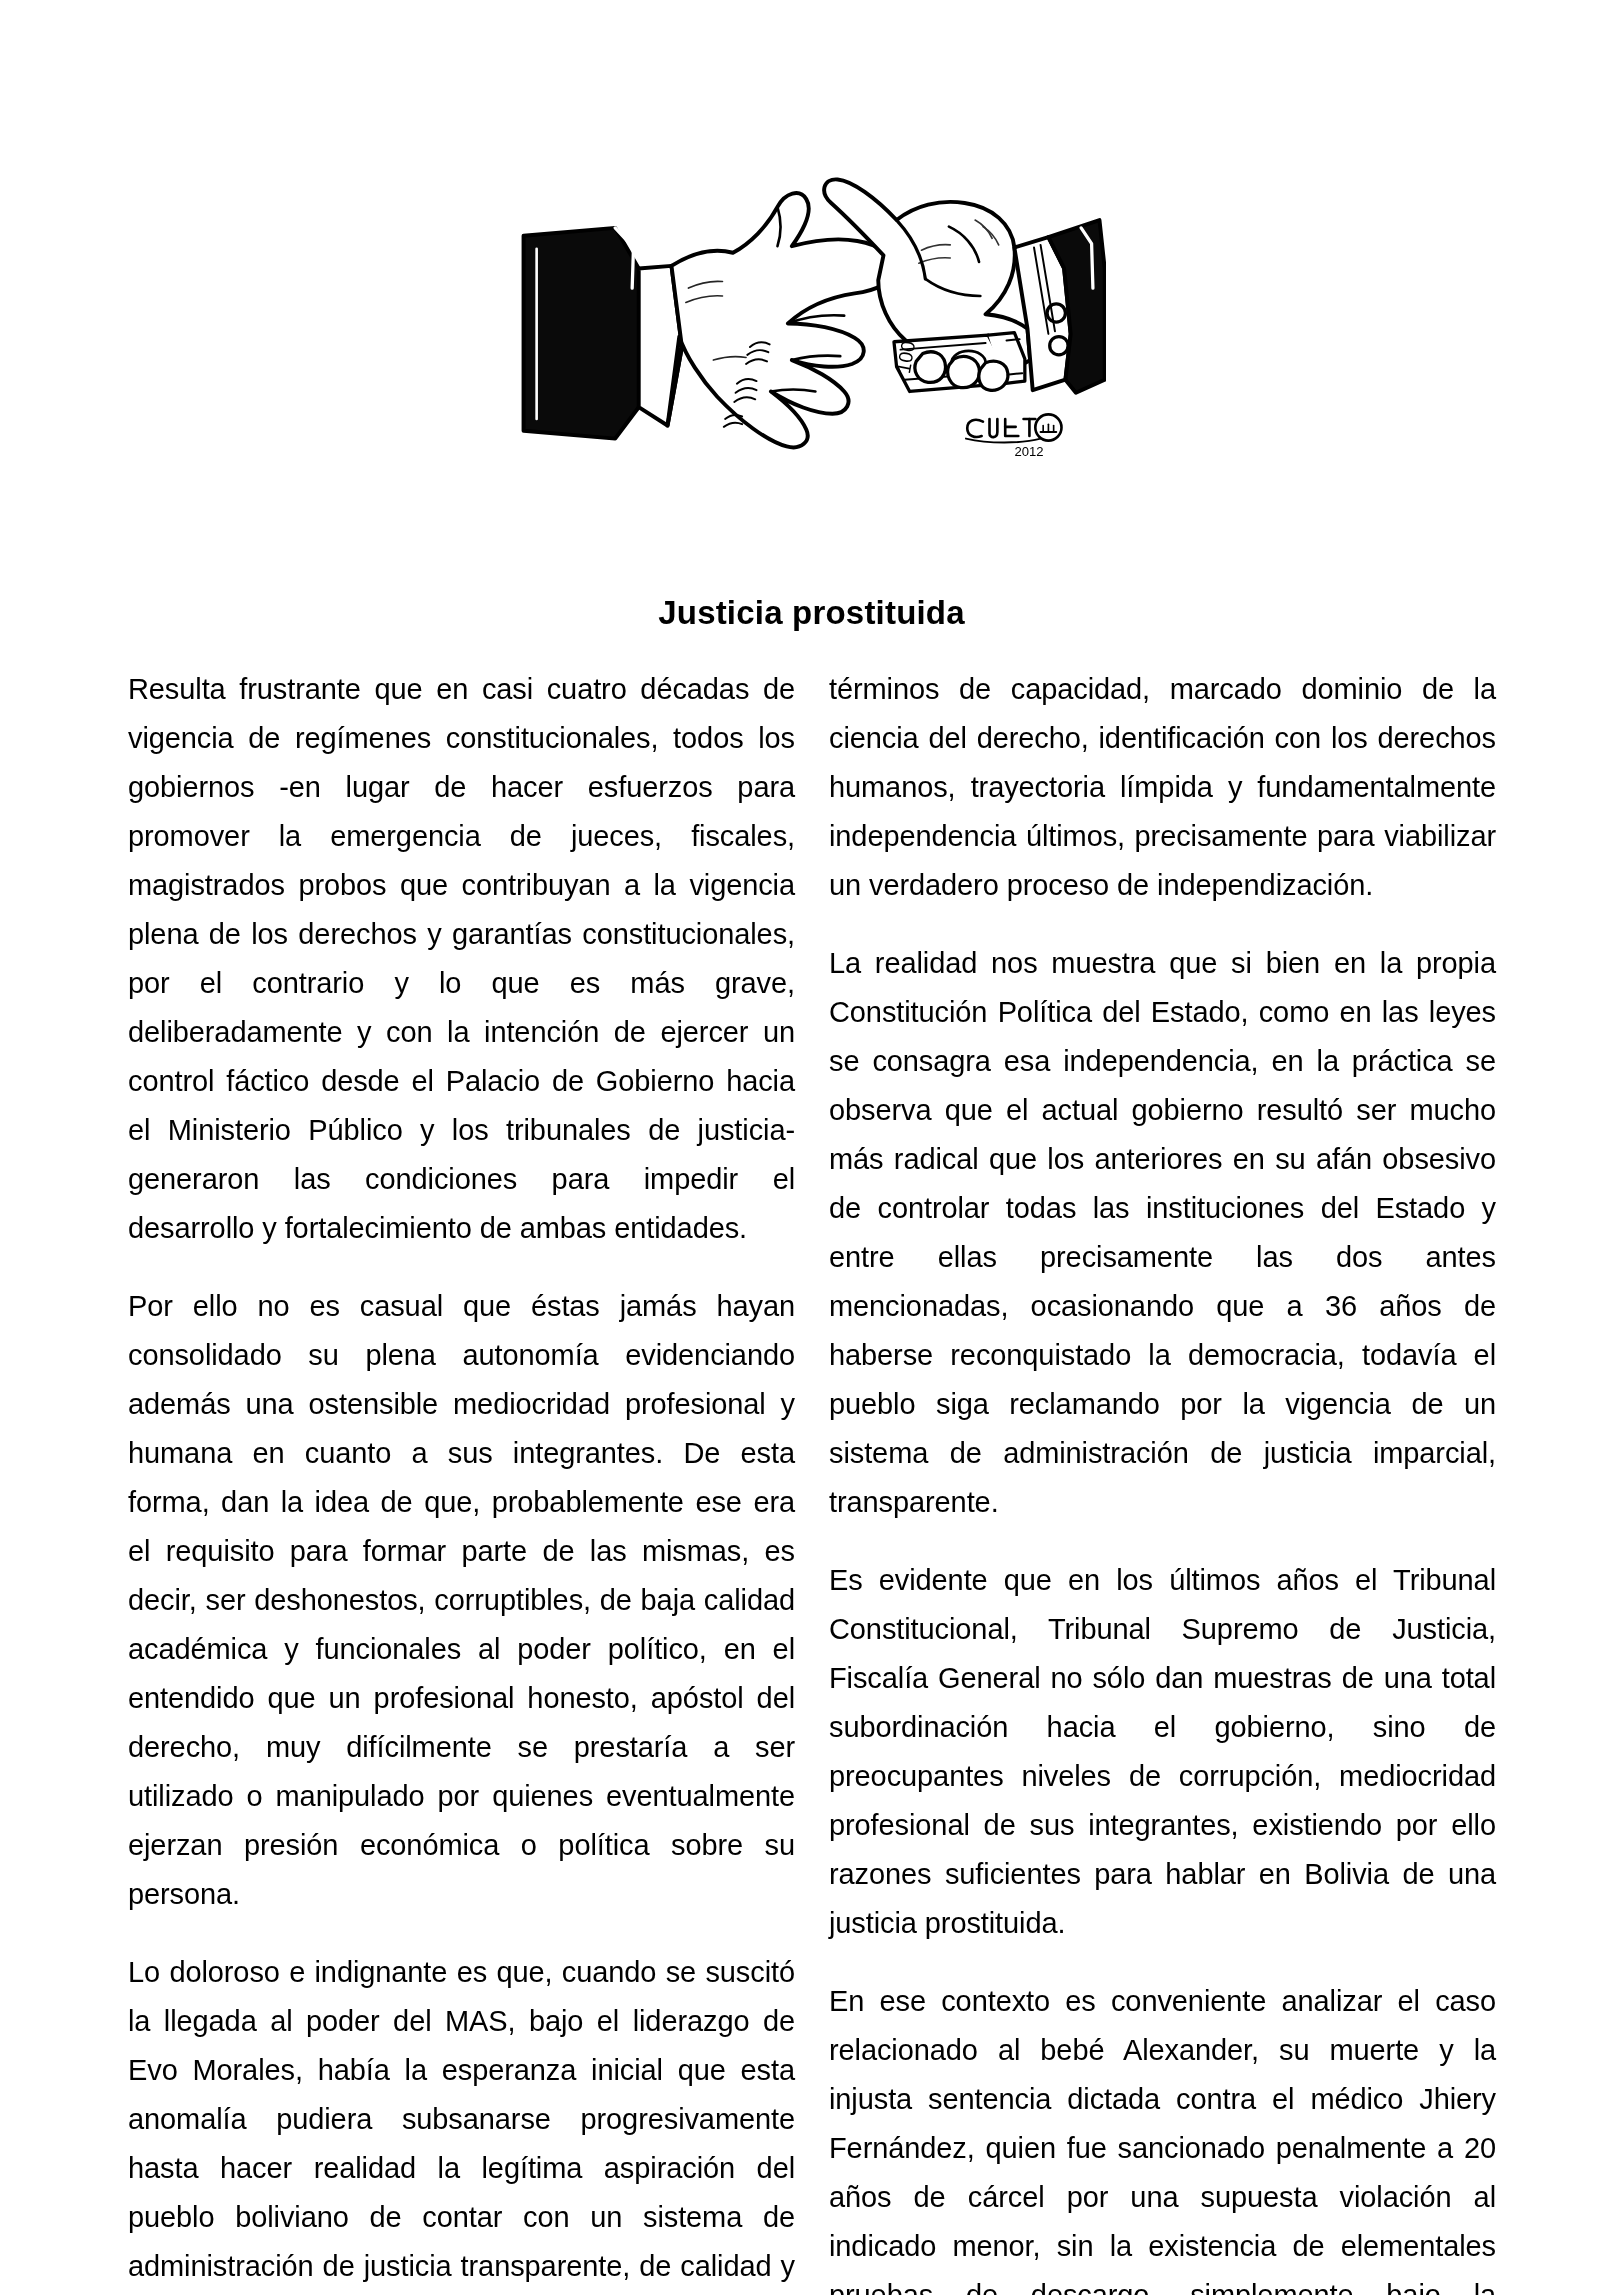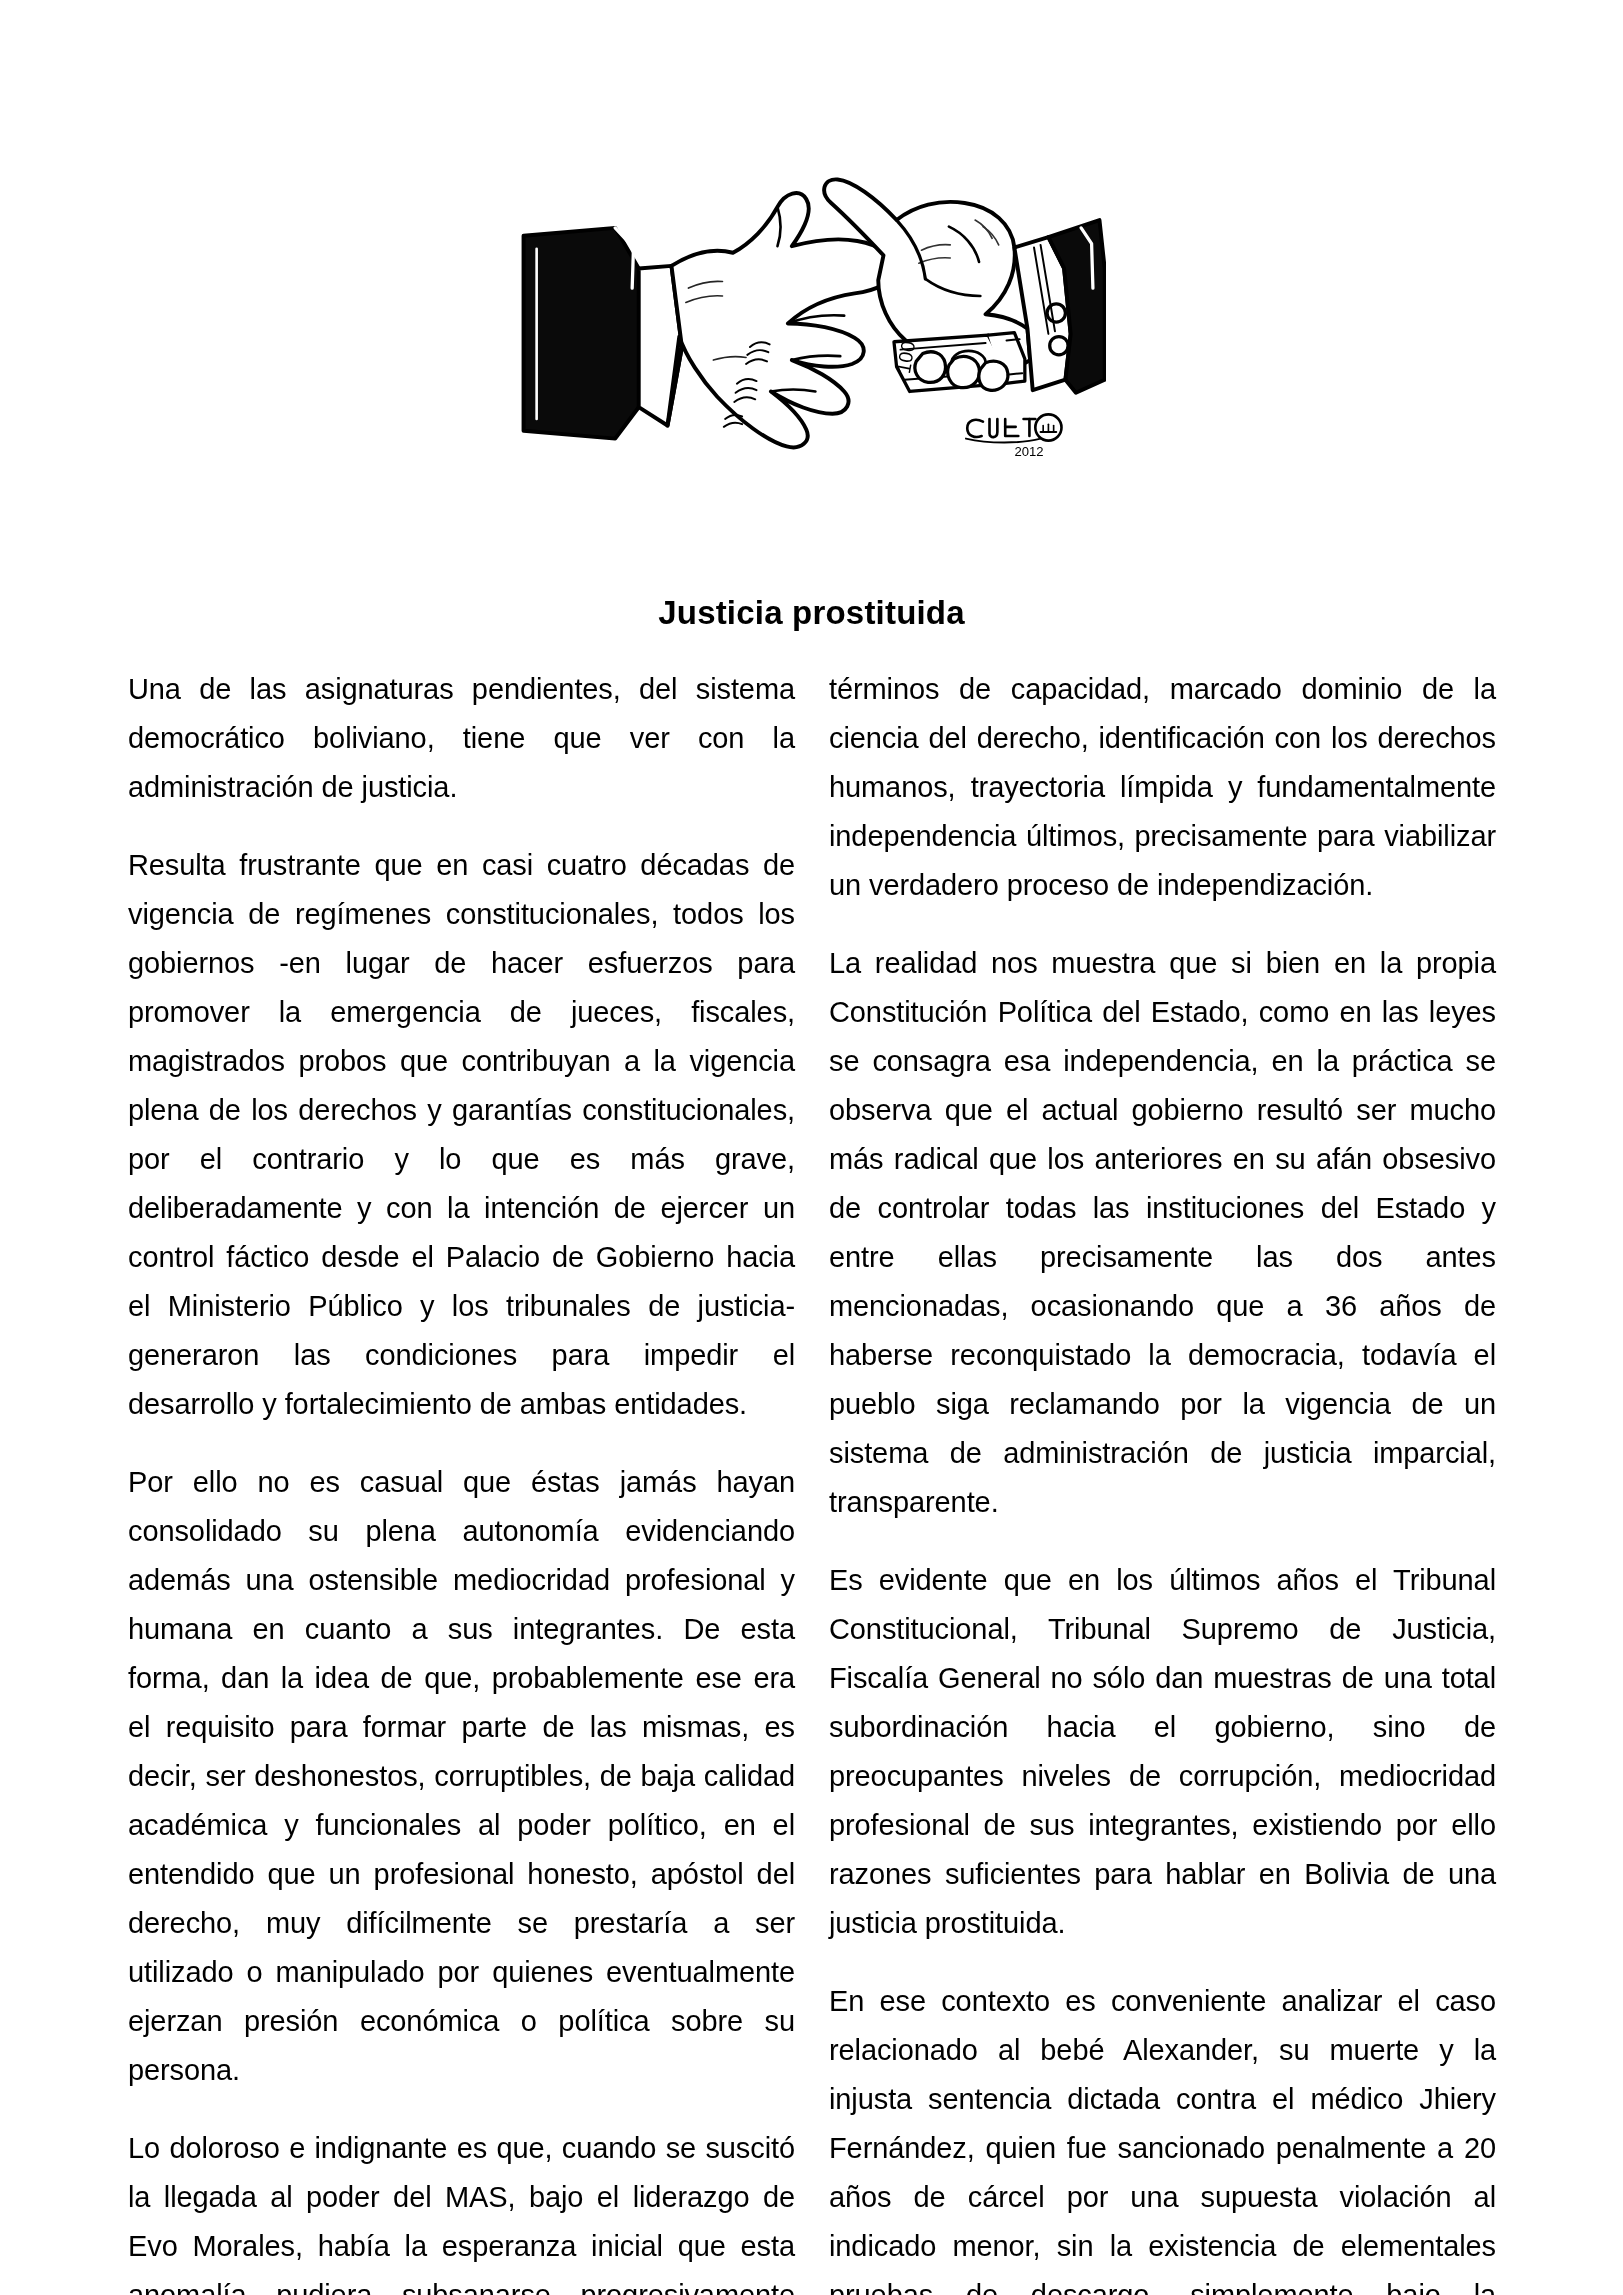--- a/index.html
+++ b/index.html
@@ -218,21 +218,20 @@
         </g>
       </svg>
     </div>
   </div>
 
   <div class="article-title">Justicia prostituida</div>
 
   <div class="columns">
 
     <div class="column">
-      <p>Una de las asignaturas pendientes, del sistema democrático boliviano, tiene que ver con la administración de justicia.</p>
       <p>Resulta frustrante que en casi cuatro décadas de vigencia de regímenes constitucionales, todos los gobiernos -en lugar de hacer esfuerzos para promover la emergencia de jueces, fiscales, magistrados probos que contribuyan a la vigencia plena de los derechos y garantías constitucionales, por el contrario y lo que es más grave, deliberadamente y con la intención de ejercer un control fáctico desde el Palacio de Gobierno hacia el Ministerio Público y los tribunales de justicia- generaron las condiciones para impedir el desarrollo y fortalecimiento de ambas entidades.</p>
       <p>Por ello no es casual que éstas jamás hayan consolidado su plena autonomía evidenciando además una ostensible mediocridad profesional y humana en cuanto a sus integrantes. De esta forma, dan la idea de que, probablemente ese era el requisito para formar parte de las mismas, es decir, ser deshonestos, corruptibles, de baja calidad académica y funcionales al poder político, en el entendido que un profesional honesto, apóstol del derecho, muy difícilmente se prestaría a ser utilizado o manipulado por quienes eventualmente ejerzan presión económica o política sobre su persona.</p>
       <p>Lo doloroso e indignante es que, cuando se suscitó la llegada al poder del MAS, bajo el liderazgo de Evo Morales, había la esperanza inicial que esta anomalía pudiera subsanarse progresivamente hasta hacer realidad la legítima aspiración del pueblo boliviano de contar con un sistema de administración de justicia transparente, de calidad y de vocación democrática.</p>
 
     </div>
 
     <div class="column">
       <p>términos de capacidad, marcado dominio de la ciencia del derecho, identificación con los derechos humanos, trayectoria límpida y fundamentalmente independencia últimos, precisamente para viabilizar un verdadero proceso de independización.</p>
       <p>La realidad nos muestra que si bien en la propia Constitución Política del Estado, como en las leyes se consagra esa independencia, en la práctica se observa que el actual gobierno resultó ser mucho más radical que los anteriores en su afán obsesivo de controlar todas las instituciones del Estado y entre ellas precisamente las dos antes mencionadas, ocasionando que a 36 años de haberse reconquistado la democracia, todavía el pueblo siga reclamando por la vigencia de un sistema de administración de justicia imparcial, transparente.</p>
       <p>Es evidente que en los últimos años el Tribunal Constitucional, Tribunal Supremo de Justicia, Fiscalía General no sólo dan muestras de una total subordinación hacia el gobierno, sino de preocupantes niveles de corrupción, mediocridad profesional de sus integrantes, existiendo por ello razones suficientes para hablar en Bolivia de una justicia prostituida.</p>

